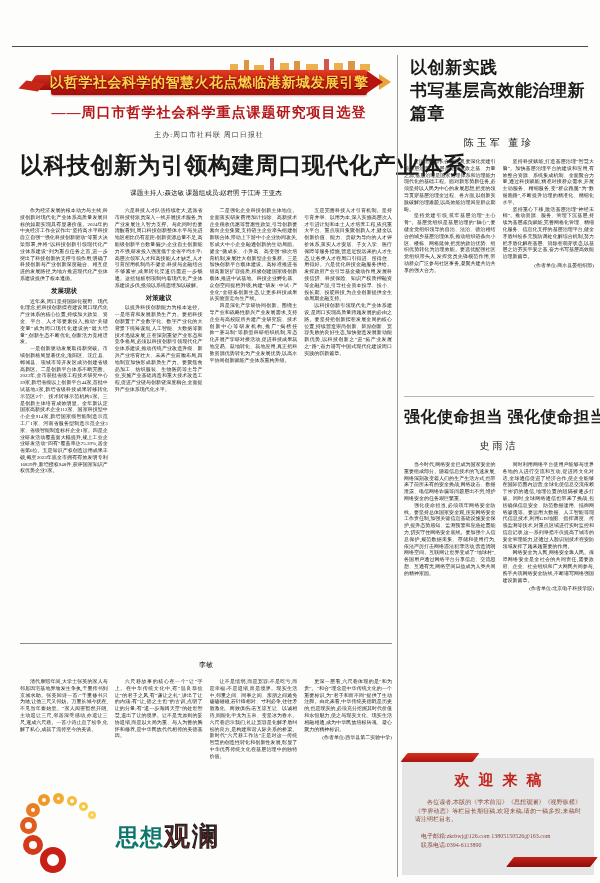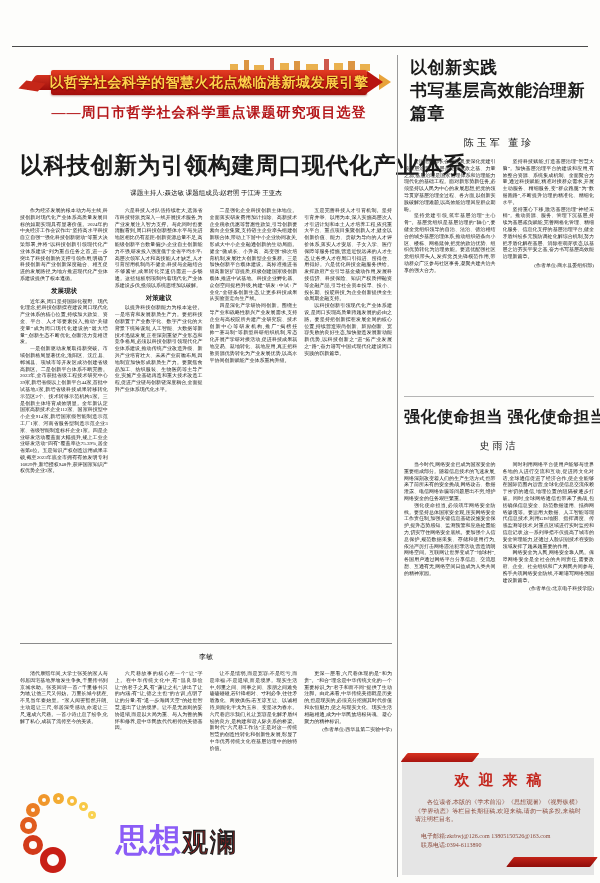--- a/index.html
+++ b/index.html
@@ -68,28 +68,28 @@
   .byline { text-align:center; font-size:6.5px; margin-top:8px; color:#111; }
   .cols { display:flex; gap:7px; margin-top:10px; }
   .cols .col { flex:1; overflow:hidden; }
   .main-article .cols { height:448px; }
 
   .hdiv-main-bottom { position:absolute; top:643px; left:20px; width:372px; border-top:1px solid #8a8a8a; }
 
   
   .bottom-article { position:absolute; top:652px; left:20px; width:372px; }
   .bottom-article h2 { font-size:19px; font-weight:900; text-align:center; letter-spacing:1px; }
-  .bottom-article .author { text-align:center; font-size:7px; margin-top:0; }
+  .bottom-article .author { text-align:center; font-size:7px; margin-top:8px; }
   .bottom-article .cols { height:180px; margin-top:9px; }
 
   
   .thought-logo { position:absolute; top:793px; left:20px; width:210px; height:88px; }
   .ring { position:absolute; border-radius:50%; }
   .logo-text { position:absolute; left:96px; top:26px; white-space:nowrap; }
-  .logo-bold { font-size:32px; font-weight:900; color:#8b5cf6; letter-spacing:1px; }
+  .logo-bold { font-size:23px; font-weight:900; color:#0f766e; letter-spacing:1px; }
   .logo-light { font-size:26px; color:#b91c1c; -webkit-text-stroke:1.2px #222; letter-spacing:2px; }
 
   
   .vdiv { position:absolute; left:397px; top:55px; height:822px; border-left:0.8px solid #9a9a9a; }
   .right-col { position:absolute; left:404px; top:56px; width:190px; }
   .r1-title { font-size:17px; font-weight:900; line-height:23px; padding-left:6px; letter-spacing:.5px; }
   .r-authors { text-align:center; font-size:10px; margin:11px 0 9px; letter-spacing:3px; }
   .r-cols { display:flex; gap:7px; }
   .r-cols .col { flex:1; overflow:hidden; }
   .r1-cols { height:226px; }
@@ -119,20 +119,21 @@
   <div class="header-rule"></div>
 
   <div class="banner">
     <div class="skyline"></div>
     <div class="banner-ribbon">
       <div class="ribbon-tail"></div>
       <div class="ribbon-tail2"></div>
       <span class="banner-slogan">以哲学社会科学的智慧火花点燃临港新城发展引擎</span>
     </div>
     <div class="banner-subtitle">——周口市哲学社会科学重点课题研究项目选登</div>
+    <div class="banner-organizer">主办:周口市社科联  周口日报社</div>
   </div>
 
   <div class="main-article">
     <div class="headline">以科技创新为引领构建周口现代化产业体系</div>
     <div class="byline">课题主持人:聂达敏  课题组成员:赵君照 于江涛 王亚杰</div>
     <div class="cols">
       <div class="col bt">
         <p>作为经济发展的根本动力与主线,科技创新对现代化产业体系高质量发展目标的如期实现具有显著价值。2024年的中央经济工作会议作出“坚持高水平科技自立自强”“强化科技创新驱动”等重大决策部署,并将“以科技创新引领现代化产业体系建设”列为重点任务之首,进一步突出了科技创新的支撑引领作用,明确了科技创新与产业创新深度融合、相互促进的发展路径,为地方推进现代化产业体系建设提供了根本遵循。</p>
         <div class="subhead">发展现状</div>
         <p>近年来,周口坚持国际化视野、现代化理念,把科技创新摆在建设周口现代化产业体系的核心位置,持续加大政策、资金、平台、人才等要素投入,推动“关键变量”成为周口现代化建设的“最大增量”,创新生态不断优化,创新活力竞相迸发。</p>

